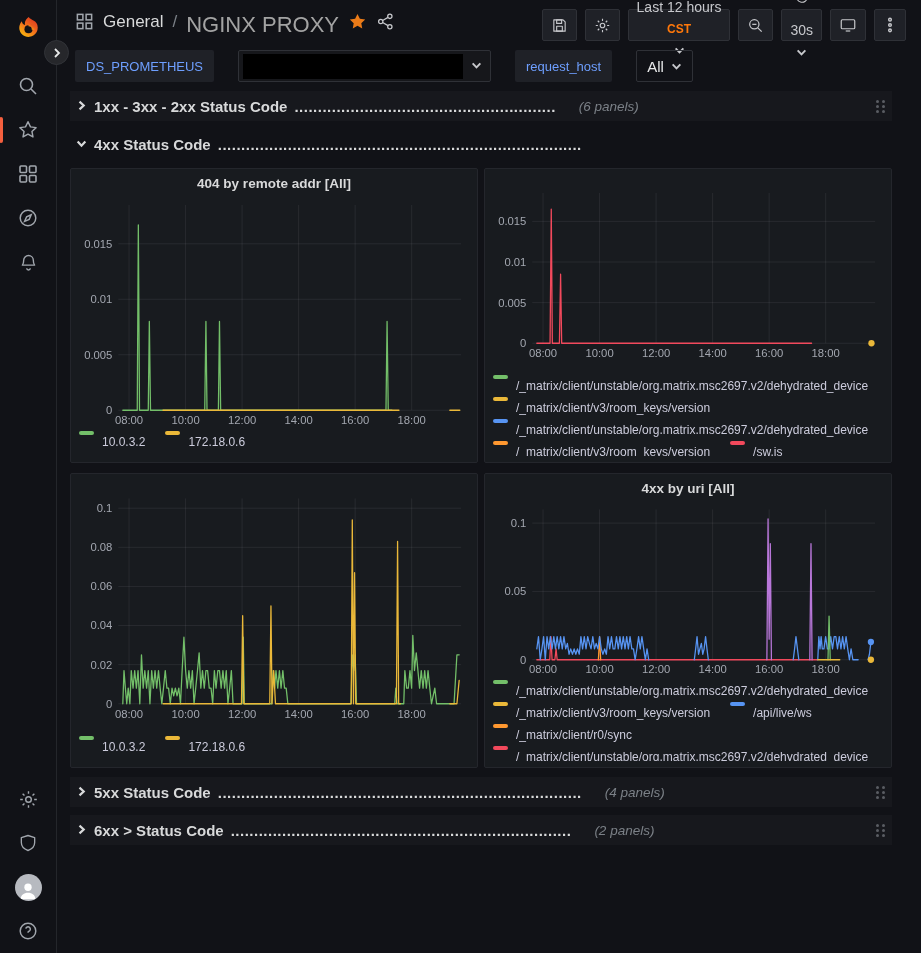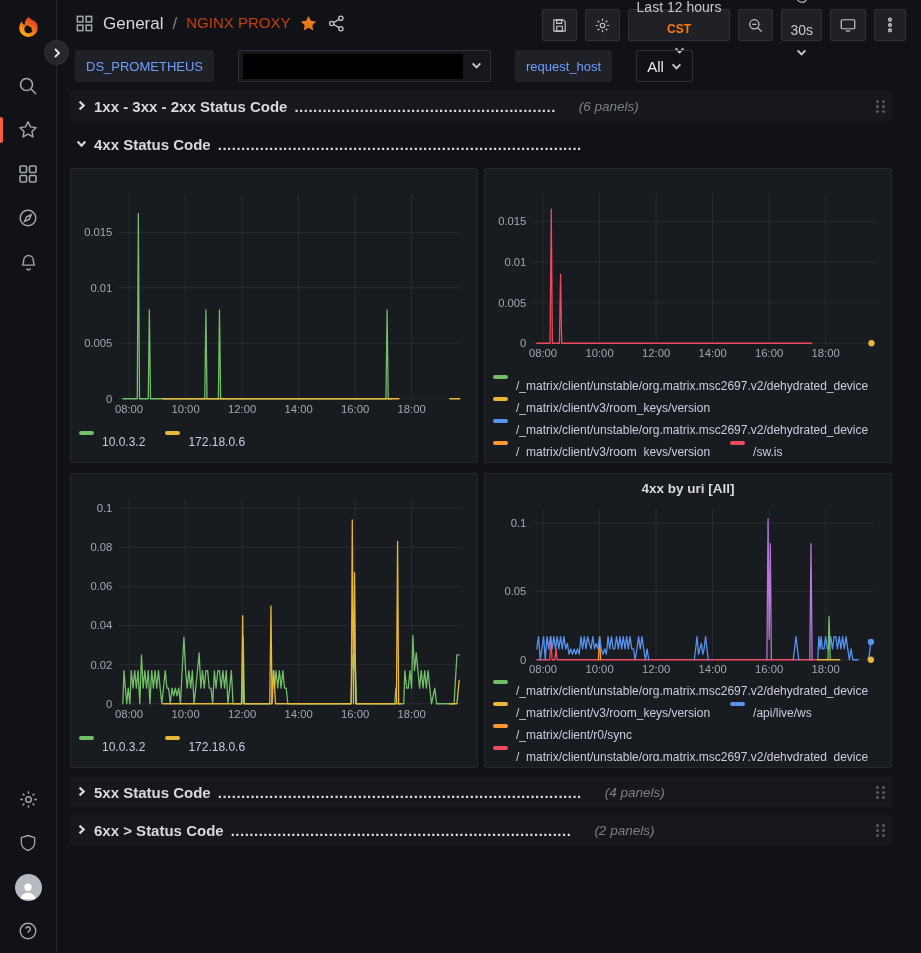--- a/index.html
+++ b/index.html
@@ -19,21 +19,21 @@
     background:#26272b; border:1px solid #323439; display:flex; align-items:center; justify-content:center; z-index:11; cursor:pointer;}
   .avatar-circle { width:27px; height:27px; border-radius:50%; background:#b7bac0; display:flex; align-items:flex-end; justify-content:center; overflow:hidden;}
 
   
   .main { margin-left:57px; }
   .header { display:flex; align-items:center; justify-content:space-between; padding:9px 15px 5px 18px; }
   .breadcrumb { display:flex; gap:9px; }
   .crumb-apps { color:#a1a6ad; display:flex; }
   .crumb-text { font-size:17px; color:#d8d9da; }
   .crumb-sep { font-size:17px; color:#7b8087; }
-  .crumb-title { font-size:15px; color:#c2410c; }
+  .crumb-title { font-size:22px; color:#a3a3a3; }
   .toolbar { display:flex; gap:8px; align-items:center; }
   .tb-btn { height:32px; min-width:32px; padding:0 8px; background:#1f2127; border:1px solid #2f3137;
     border-radius:2px; display:flex; align-items:center; justify-content:center; gap:7px;
     color:#c7c8cc; font-size:14px; cursor:pointer;flex-direction:column; }
   .tb-btn svg { stroke:#c7c8cc; fill:none; stroke-width:1.6; }
   .tz { color:#ff780a; font-size:12px; font-weight:bold; }
   .tb-group-div { width:1px; height:20px; background:#34363c; margin:0 2px; }
 
   
   .varbar { display:flex; align-items:flex-start; gap:24px; padding:4px 9px 9px 18px; }
@@ -300,20 +300,21 @@
         <svg width="11" height="11" viewBox="0 0 10 10">
             <polyline points="1.5,3.2 5,7 8.5,3.2"></polyline>
           </svg>
       </span>
       <span class="row-title">4xx Status Code</span>
       <span class="row-dots">..............................................................................</span>
     </div>
 
     <div class="panel-grid">
       <div class="panel">
+        <div class="panel-title">404 by remote addr [All]</div>
         <svg class="chart" viewBox="0 0 397 236">
             <line x1="50.93322341302555" x2="50.93322341302555" y1="8" y2="217" stroke="rgba(204,204,220,0.09)" stroke-width="1"></line>
             <text x="50.93322341302555" y="231" fill="#a3a7b0" font-size="11.5" text-anchor="middle">08:00</text>
             <line x1="108.4765045342127" x2="108.4765045342127" y1="8" y2="217" stroke="rgba(204,204,220,0.09)" stroke-width="1"></line>
             <text x="108.4765045342127" y="231" fill="#a3a7b0" font-size="11.5" text-anchor="middle">10:00</text>
             <line x1="166.01978565539986" x2="166.01978565539986" y1="8" y2="217" stroke="rgba(204,204,220,0.09)" stroke-width="1"></line>
             <text x="166.01978565539986" y="231" fill="#a3a7b0" font-size="11.5" text-anchor="middle">12:00</text>
             <line x1="223.563066776587" x2="223.563066776587" y1="8" y2="217" stroke="rgba(204,204,220,0.09)" stroke-width="1"></line>
             <text x="223.563066776587" y="231" fill="#a3a7b0" font-size="11.5" text-anchor="middle">14:00</text>
             <line x1="281.10634789777407" x2="281.10634789777407" y1="8" y2="217" stroke="rgba(204,204,220,0.09)" stroke-width="1"></line>

